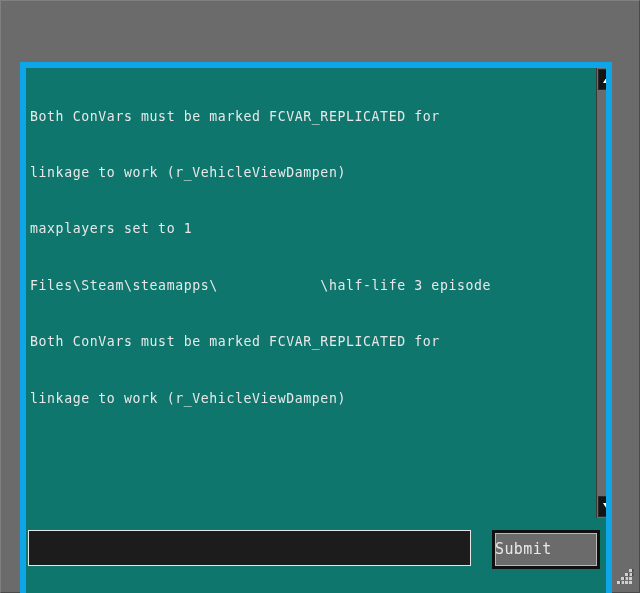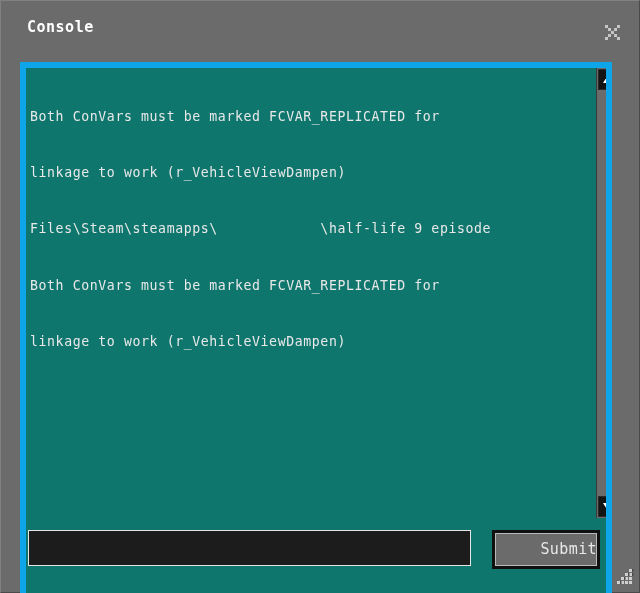--- a/index.html
+++ b/index.html
@@ -166,21 +166,21 @@
     left: 0; top: 0;
     right: 0; bottom: 0;
     box-sizing: border-box;
     border: 1px solid #b9b9b9;
   }
   .submit-label {
     position: absolute;
     left: 0;
     right: 0;
     top: 7px;
-    text-align: right;
+    text-align: left;
     font-family: "DejaVu Sans Mono", monospace;
     font-size: 15px;
     line-height: 18px;
     color: #e8e8e8;
     letter-spacing: 0.4px;
     white-space: nowrap;
   }
 
   
   .resize-grip {
@@ -191,44 +191,27 @@
     height: 24px;
     cursor: nwse-resize;
   }
   .resize-grip svg { display: block; }
 </style>
 </head>
 <body>
 
 <div class="window">
 
-  <div class="titlebar">
-    <div class="title-text">Console</div>
-    <div class="close-button">
-      <svg width="26" height="26" viewBox="0 0 26 26">
-        <g fill="#c6c6c6">
-          <rect x="6" y="6" width="3" height="3"></rect>
-          <rect x="9" y="9" width="3" height="3"></rect>
-          <rect x="12" y="12" width="3" height="3"></rect>
-          <rect x="15" y="9" width="3" height="3"></rect>
-          <rect x="18" y="6" width="3" height="3"></rect>
-          <rect x="15" y="15" width="3" height="3"></rect>
-          <rect x="18" y="18" width="3" height="3"></rect>
-          <rect x="9" y="15" width="3" height="3"></rect>
-          <rect x="6" y="18" width="3" height="3"></rect>
-        </g>
-      </svg>
-    </div>
-  </div>
 
   <div class="console-panel">
     <div class="console-text">
       <span class="ln">Both ConVars must be marked FCVAR_REPLICATED for</span>
       <span class="ln">linkage to work (r_VehicleViewDampen)</span>
-      <span class="ln">Files\Steam\steamapps\            \half-life 9 episode</span>
+      <span class="ln">maxplayers set to 1</span>
+      <span class="ln">Files\Steam\steamapps\            \half-life 3 episode</span>
       <span class="ln">Both ConVars must be marked FCVAR_REPLICATED for</span>
       <span class="ln">linkage to work (r_VehicleViewDampen)</span>
       
       
       
       
       
       
       
       

